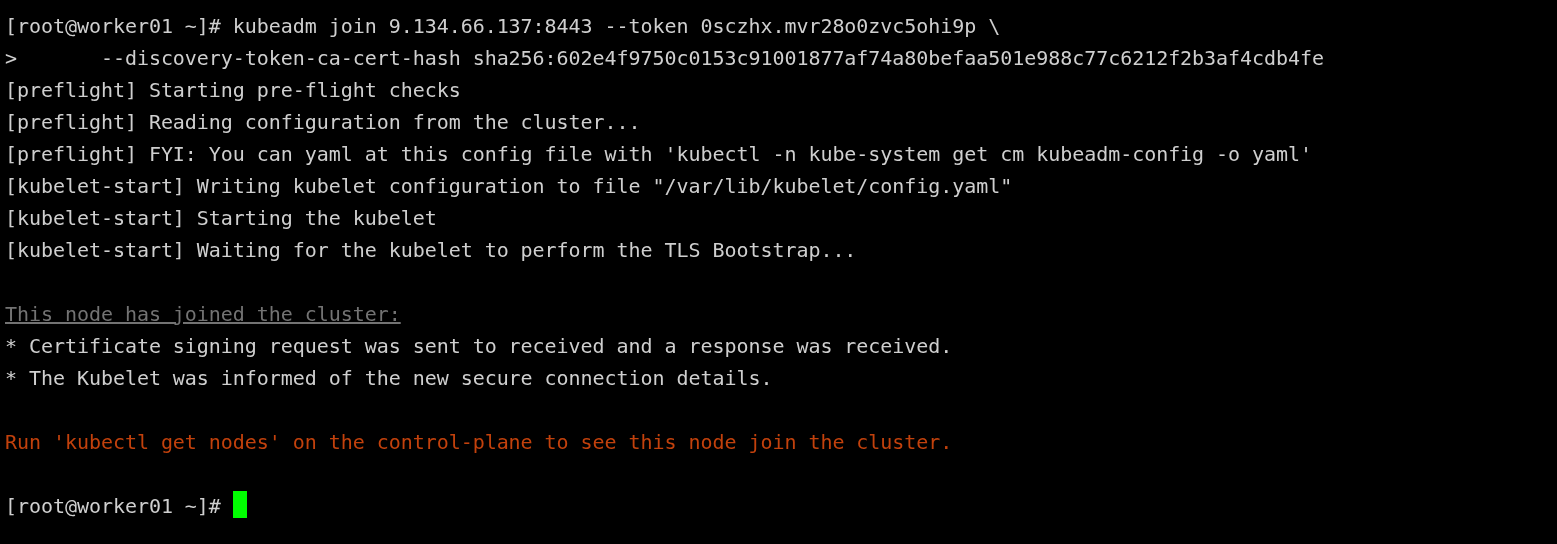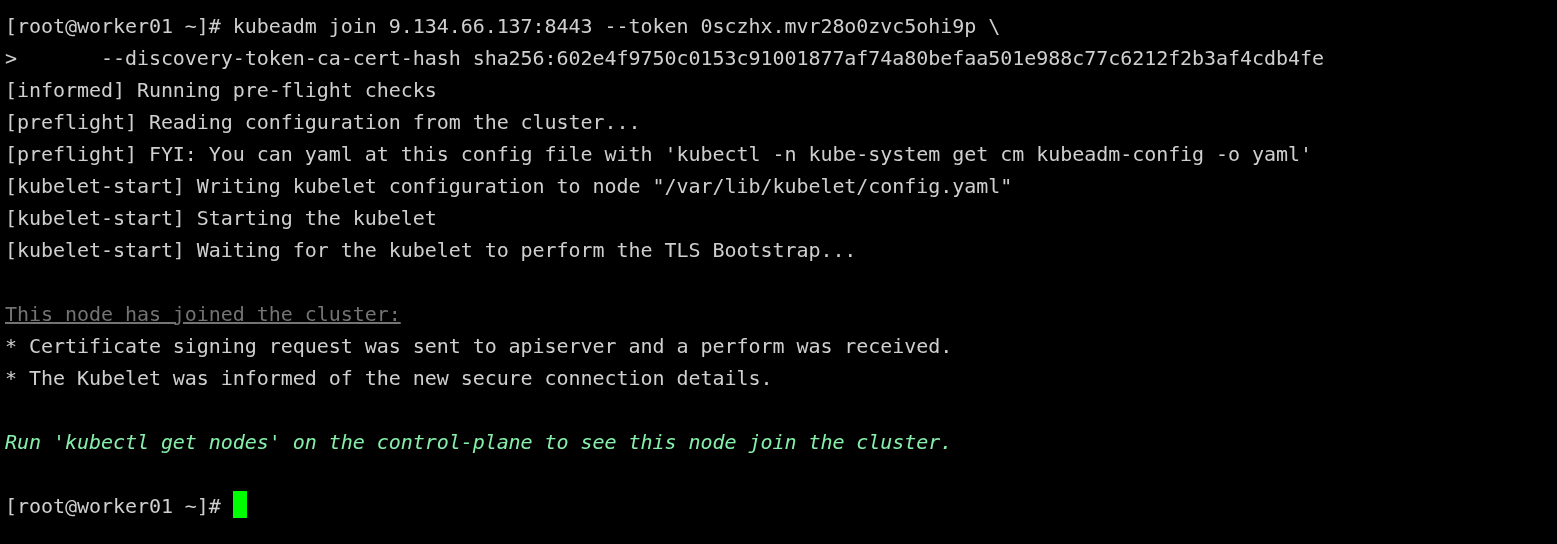--- a/index.html
+++ b/index.html
@@ -70,30 +70,30 @@
 </head>
 <body style="background: rgb(0, 0, 0);">
 
 <div id="terminal" style="background: rgb(0, 0, 0); color: rgb(207, 207, 207);">
   <div id="screen">
 
     <div class="scrolled-top"></div>
 
     <div class="line" style="color: rgb(207, 207, 207);">[root@worker01 ~]# kubeadm join 9.134.66.137:8443 --token 0sczhx.mvr28o0zvc5ohi9p \</div>
     <div class="line" style="color: rgb(207, 207, 207);">&gt;       --discovery-token-ca-cert-hash sha256:602e4f9750c0153c91001877af74a80befaa501e988c77c6212f2b3af4cdb4fe</div>
-    <div class="line" style="color: rgb(207, 207, 207);">[informed] Running pre-flight checks</div>
+    <div class="line" style="color: rgb(207, 207, 207);">[preflight] Starting pre-flight checks</div>
     <div class="line" style="color: rgb(207, 207, 207);">[preflight] Reading configuration from the cluster...</div>
     <div class="line" style="color: rgb(207, 207, 207);">[preflight] FYI: You can yaml at this config file with 'kubectl -n kube-system get cm kubeadm-config -o yaml'</div>
-    <div class="line" style="color: rgb(207, 207, 207);">[kubelet-start] Writing kubelet configuration to node "/var/lib/kubelet/config.yaml"</div>
+    <div class="line" style="color: rgb(207, 207, 207);">[kubelet-start] Writing kubelet configuration to file "/var/lib/kubelet/config.yaml"</div>
     <div class="line" style="color: rgb(207, 207, 207);">[kubelet-start] Starting the kubelet</div>
     <div class="line" style="color: rgb(207, 207, 207);">[kubelet-start] Waiting for the kubelet to perform the TLS Bootstrap...</div>
     <div class="line blank" style="color: rgb(207, 207, 207);"></div>
     <div class="line" style="color: #737373; text-decoration: underline;">This node has joined the cluster:</div>
-    <div class="line" style="color: rgb(207, 207, 207);">* Certificate signing request was sent to apiserver and a perform was received.</div>
+    <div class="line" style="color: rgb(207, 207, 207);">* Certificate signing request was sent to received and a response was received.</div>
     <div class="line" style="color: rgb(207, 207, 207);">* The Kubelet was informed of the new secure connection details.</div>
     <div class="line blank" style="color: rgb(207, 207, 207);"></div>
-    <div class="line" style="color: #86efac; font-style: italic;">Run 'kubectl get nodes' on the control-plane to see this node join the cluster.</div>
+    <div class="line" style="color: #c2410c;">Run 'kubectl get nodes' on the control-plane to see this node join the cluster.</div>
     <div class="line blank" style="color: rgb(207, 207, 207);"></div>
 
     <div class="line prompt-line" style="color: rgb(207, 207, 207);"><span>[root@worker01 ~]# </span><span></span><span class="cursor-block" style="background: rgb(0, 255, 0);"></span></div>
 
   </div>
 </div>
 
 </body></html>

